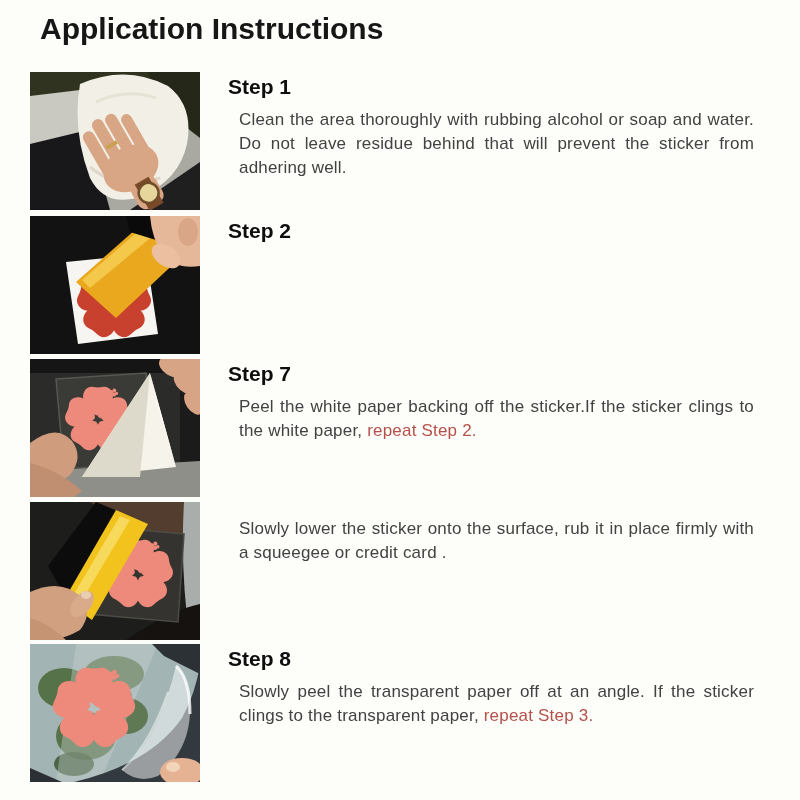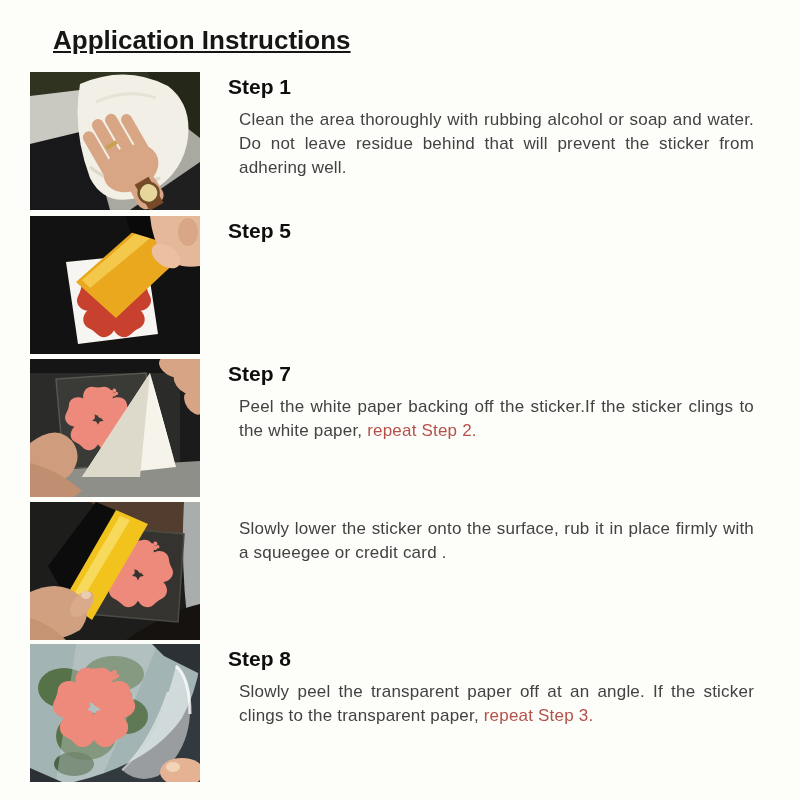--- a/index.html
+++ b/index.html
@@ -2,22 +2,22 @@
 <html><head>
 <meta charset="utf-8">
 <style>
   html,body{margin:0;padding:0;}
   body{
     width:800px;height:800px;background:#fdfdfa;
     font-family:"Liberation Sans","DejaVu Sans",sans-serif;
     position:relative;overflow:hidden;color:#3f3f3f;
   }
   .page-title{
-    position:absolute;left:40px;top:12px;margin:13px;
-    font-size:26px;font-weight:700;color:#161616;letter-spacing:0px;text-decoration:underline;
+    position:absolute;left:40px;top:12px;margin:0;
+    font-size:30px;font-weight:700;color:#161616;letter-spacing:0px;
   }
   .row{position:absolute;left:0;width:708px;height:140px;}
   .row1{top:72px}.row2{top:216px}.row3{top:359px}.row4{top:502px}.row5{top:644px}
   .photo{position:absolute;left:30px;top:0;width:170px;height:138px;display:block;}
   .copy{position:absolute;left:228px;top:4px;width:537px;}
   .copy h2{margin:0 0 11px 0;font-size:21px;line-height:21px;font-weight:700;color:#0e0e0e;}
   .copy p{margin:11px;font-size:17px;line-height:24px;text-align:justify;color:#424242;letter-spacing:0.2px;}
   .red{color:#b5514a;}
   .hidden-defs{position:absolute;width:0;height:0;}
 </style>
@@ -86,21 +86,21 @@
     <path d="M46,66 L114,6 L152,40 L86,102 Z" fill="#e9a81e"></path>
     <path d="M52,64 L114,10 L124,19 L60,72 Z" fill="#f6cf55" opacity="0.8"></path>
     <path d="M96,0 L134,0 L126,24 L100,16 Z" fill="#0a0a0a"></path>
     <g fill="#e6b89a">
       <path d="M120,0 H170 V50 Q146,54 132,38 Q122,22 120,0 Z"></path>
       <ellipse cx="136" cy="40" rx="16" ry="10" transform="rotate(35 136 40)" fill="#ebbf9f"></ellipse>
       <ellipse cx="158" cy="16" rx="10" ry="14" fill="#d9a787"></ellipse>
     </g>
   </svg>
   <div class="copy">
-    <h2>Step 5</h2>
+    <h2>Step 2</h2>
   </div>
 </div>
 
 <div class="row row3">
   <svg class="photo" viewBox="0 0 170 138">
     <rect width="170" height="138" fill="#2b2b29"></rect>
     <rect width="170" height="14" fill="#151515"></rect>
     <rect x="150" width="20" height="112" fill="#1b1b1b"></rect>
     <path d="M0,112 L170,102 V138 H0 Z" fill="#8f8f89"></path>
     <path d="M26,20 L116,14 L124,104 L34,110 Z" fill="#3a3a37" stroke="#565652" stroke-width="1.5"></path>

